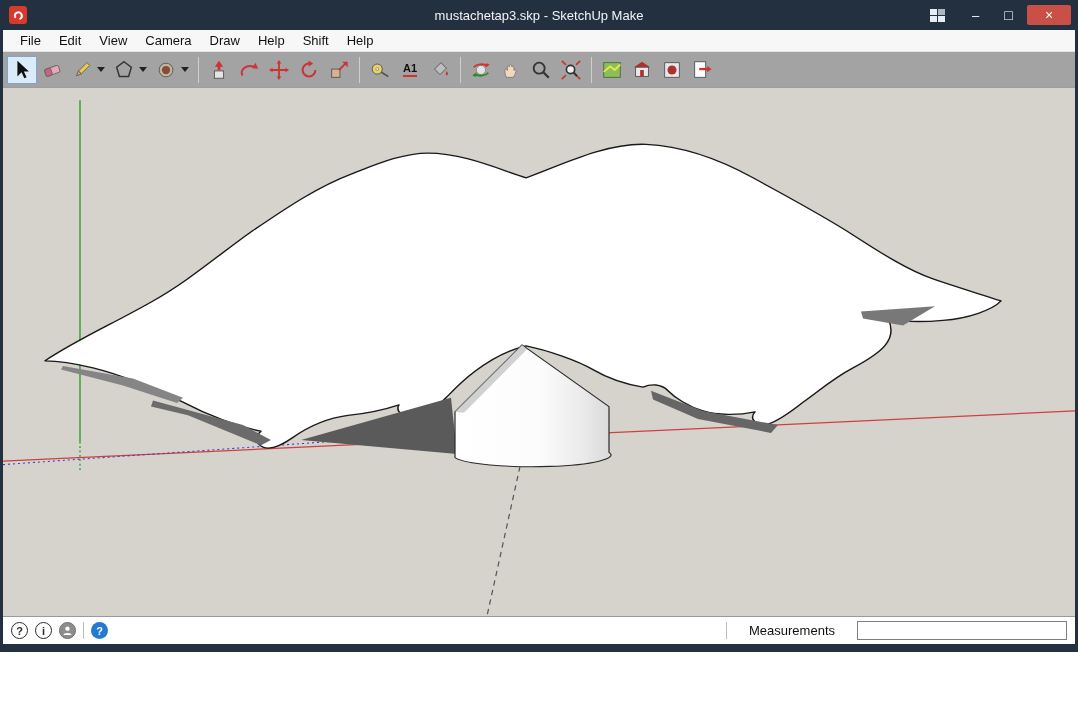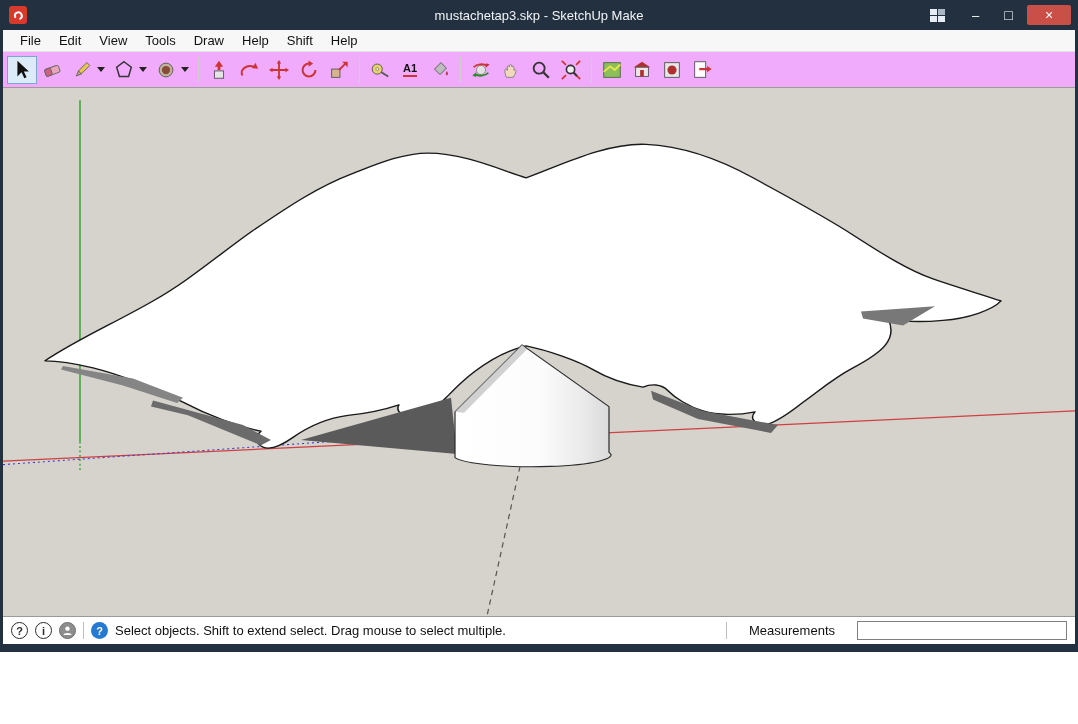--- a/index.html
+++ b/index.html
@@ -28,21 +28,21 @@
 
   
   .window-body { flex:1 1 auto; display:flex; flex-direction:column; background:#fff; min-height:0; }
 
   
   .menubar { flex:0 0 22px; display:flex; align-items:center; background:#f7f7f7;
     border-bottom:1px solid #e3e3e3; font-size:13px; color:#111; padding-left:8px; }
   .menu-item { padding:2px 9px; cursor:default; }
 
   
-  .toolbar { flex:0 0 36px; display:flex; align-items:center; background:#f0abfc;
+  .toolbar { flex:0 0 36px; display:flex; align-items:center; background:#a3a3a3;
     border-bottom:1px solid #9d9d9d; padding:0 4px; }
   .tool { width:30px; height:28px; display:flex; align-items:center; justify-content:center;
     border:1px solid transparent; background:transparent; cursor:default; padding:0; }
   .tool svg { width:22px; height:22px; }
   .tool.active { background:#dcebf8; border:1px solid #7aa7d4; }
   .dd { width:0; height:0; border-left:4px solid transparent; border-right:4px solid transparent;
     border-top:5px solid #222; margin:0 4px 0 0; cursor:default; }
   .sep { width:1px; height:26px; background:#cfcfcf; margin:0 5px; }
   .text-tool-label { font-size:11px; font-weight:bold; color:#111;
     border-bottom:2px solid #c33; line-height:1.2; }
@@ -90,21 +90,21 @@
       <span class="winbtn close">×</span>
     </span>
   </div>
 
   <div class="window-body">
 
     <div class="menubar">
       <span class="menu-item">File</span>
       <span class="menu-item">Edit</span>
       <span class="menu-item">View</span>
-      <span class="menu-item">Tools</span>
+      <span class="menu-item">Camera</span>
       <span class="menu-item">Draw</span>
       <span class="menu-item">Help</span>
       <span class="menu-item">Shift</span>
       <span class="menu-item">Help</span>
     </div>
 
     <div class="toolbar">
 
       <button class="tool active">
         <svg viewBox="0 0 24 24">
@@ -351,21 +351,20 @@
       <span class="circle-icon ring">?</span>
       <span class="circle-icon ring">i</span>
       <span class="circle-icon person">
         <svg viewBox="0 0 12 12">
           <circle cx="6" cy="4" r="2.4" fill="#fff"></circle>
           <path d="M1.5 11 C1.5 7.8 10.5 7.8 10.5 11 Z" fill="#fff"></path>
         </svg>
       </span>
       <span class="vsep"></span>
       <span class="circle-icon instructor">?</span>
-      <span class="hint">Select objects. Shift to extend select. Drag mouse to select multiple.</span>
       <span class="meas-wrap">
         <span class="vsep"></span>
         <span>Measurements</span>
         <input class="meas-input" value="" style="">
       </span>
     </div>
 
   </div>
 </div>
 

